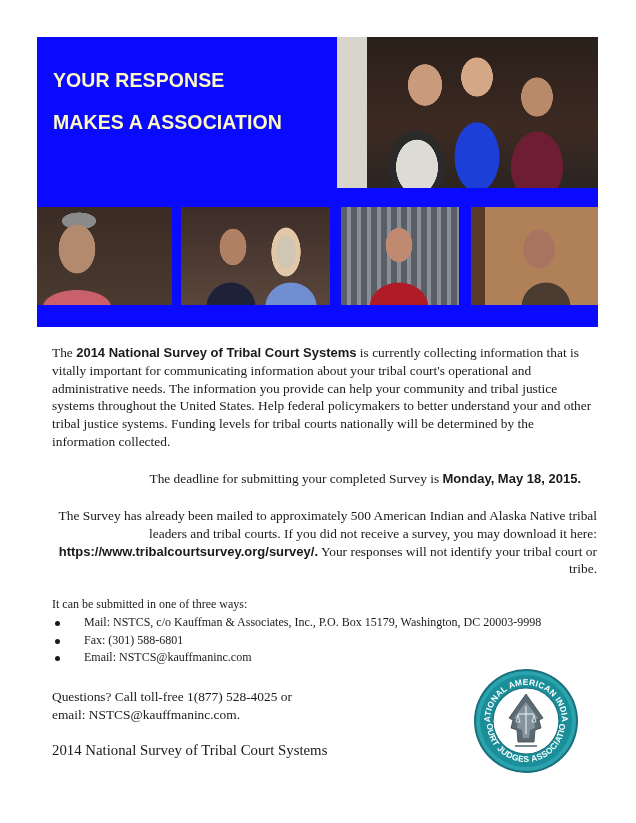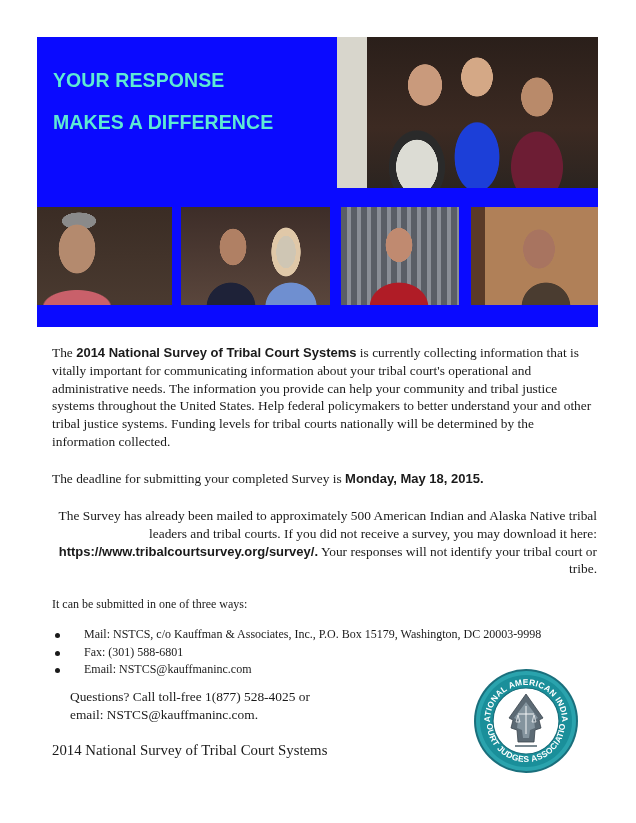--- a/index.html
+++ b/index.html
@@ -1,20 +1,20 @@
 <!DOCTYPE html>
 <html><head>
   <meta charset="utf-8">
   <style>
     * { margin: 0; padding: 0; box-sizing: border-box; }
     html, body { width: 636px; height: 823px; background: #ffffff; overflow: hidden; }
     body { position: relative; font-family: "Liberation Serif", "DejaVu Serif", serif; color: #1a1a1a; }
 
     .banner { position: absolute; left: 37px; top: 37px; width: 561px; height: 290px; background: #0a0aff; }
-    .headline { position: absolute; left: 16px; top: 22px; color: #5eead4; font-family: "Liberation Sans", "DejaVu Sans", sans-serif; }
+    .headline { position: absolute; left: 16px; top: 22px; color: #fef9c3; font-family: "Liberation Sans", "DejaVu Sans", sans-serif; }
     .headline div { font-size: 19.5px; line-height: 42px; letter-spacing: 0.1px; white-space: nowrap; }
     .headline .b { font-weight: bold; }
 
     .photo { position: absolute; overflow: hidden; }
     .photo-big { left: 300px; top: 0; width: 261px; height: 151px;
       background:
         radial-gradient(ellipse 28px 34px at 88px 48px, #c99a7c 0 60%, transparent 62%),
         radial-gradient(ellipse 26px 32px at 140px 40px, #d4a886 0 60%, transparent 62%),
         radial-gradient(ellipse 26px 32px at 200px 60px, #b98a6a 0 60%, transparent 62%),
         radial-gradient(ellipse 46px 60px at 80px 130px, #dcdcd4 0 45%, #2a2a2a 46% 60%, transparent 62%),
@@ -45,38 +45,38 @@
         repeating-linear-gradient(90deg, #5a5e66 0 6px, #8a8e96 6px 10px);
     }
     .photo-s4 { left: 434px; top: 170px; width: 127px; height: 98px;
       background:
         radial-gradient(ellipse 26px 32px at 68px 42px, #a87460 0 60%, transparent 62%),
         radial-gradient(ellipse 40px 40px at 75px 100px, #4a3c30 0 60%, transparent 62%),
         linear-gradient(90deg, #5a3a28 0 14px, #b08058 14px 100%);
     }
     .sans-b { font-family: "Liberation Sans", "DejaVu Sans", sans-serif; font-weight: bold; font-size: 13px; }
     .p1 { position: absolute; left: 52px; top: 344px; width: 545px; font-size: 13.4px; line-height: 17.8px; }
-    .p2 { position: absolute; left: 52px; top: 470px; width: 545px; font-size: 13.4px; line-height: 17.8px; white-space: nowrap; }
+    .p2 { position: absolute; left: 36px; top: 470px; width: 545px; font-size: 13.4px; line-height: 17.8px; white-space: nowrap; text-align: right; }
     .p3 { position: absolute; left: 52px; top: 507px; width: 545px; font-size: 13.4px; line-height: 17.8px; text-align: right; }
     .p4 { position: absolute; left: 52px; top: 596px; width: 560px; font-size: 12px; line-height: 17.8px; }
-    .p4 ul { list-style: none; margin-top: 12px; }
+    .p4 ul { list-style: none; }
     .p4 li { position: relative; padding-left: 32px; white-space: nowrap; }
     .p4 li .dot { position: absolute; left: 3px; top: 7px; width: 5px; height: 5px; border-radius: 50%; background: #1a1a1a; }
-    .p5 { position: absolute; left: 52px; top: 688px; width: 400px; font-size: 13.4px; line-height: 17.8px; margin-left: 18px; }
+    .p5 { position: absolute; left: 52px; top: 688px; width: 400px; font-size: 13.4px; line-height: 17.8px; }
     .footer-title { position: absolute; left: 52px; top: 741px; font-size: 14.8px; line-height: 18px; white-space: nowrap; }
 
     .seal { position: absolute; left: 473px; top: 668px; width: 106px; height: 106px; }
   </style>
 </head>
 <body>
 
 <div class="banner">
   <div class="headline">
     <div class="b">YOUR RESPONSE</div>
-    <div class="b">MAKES A DIFFERENCE</div>
+    <div class="b">MAKES A ASSOCIATION</div>
   </div>
   <div class="photo photo-big"></div>
   <div class="photo photo-s1"></div>
   <div class="photo photo-s2"></div>
   <div class="photo photo-s3"></div>
   <div class="photo photo-s4"></div>
 </div>
 
 <p class="p1"><span>The </span><span class="sans-b">2014 National Survey of Tribal Court Systems</span><span> is currently collecting information  that is vitally important for communicating information about your tribal court's operational and administrative needs. The information you provide can help your community and tribal justice systems throughout the United States.  Help federal policymakers to better understand your and other tribal justice systems.  Funding levels for tribal courts nationally will be determined by the information collected.</span></p>
 

